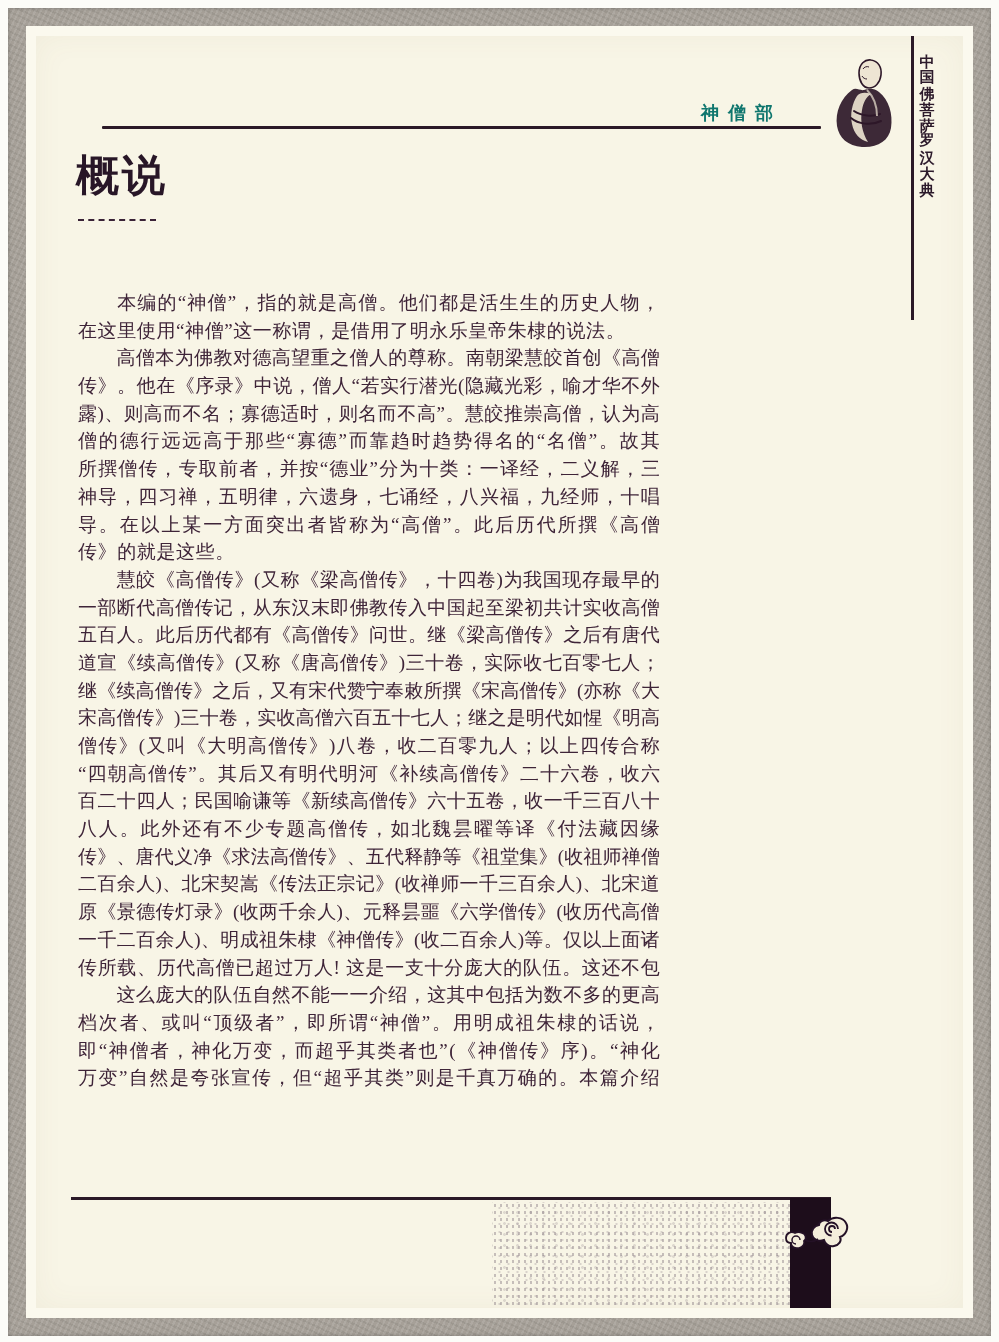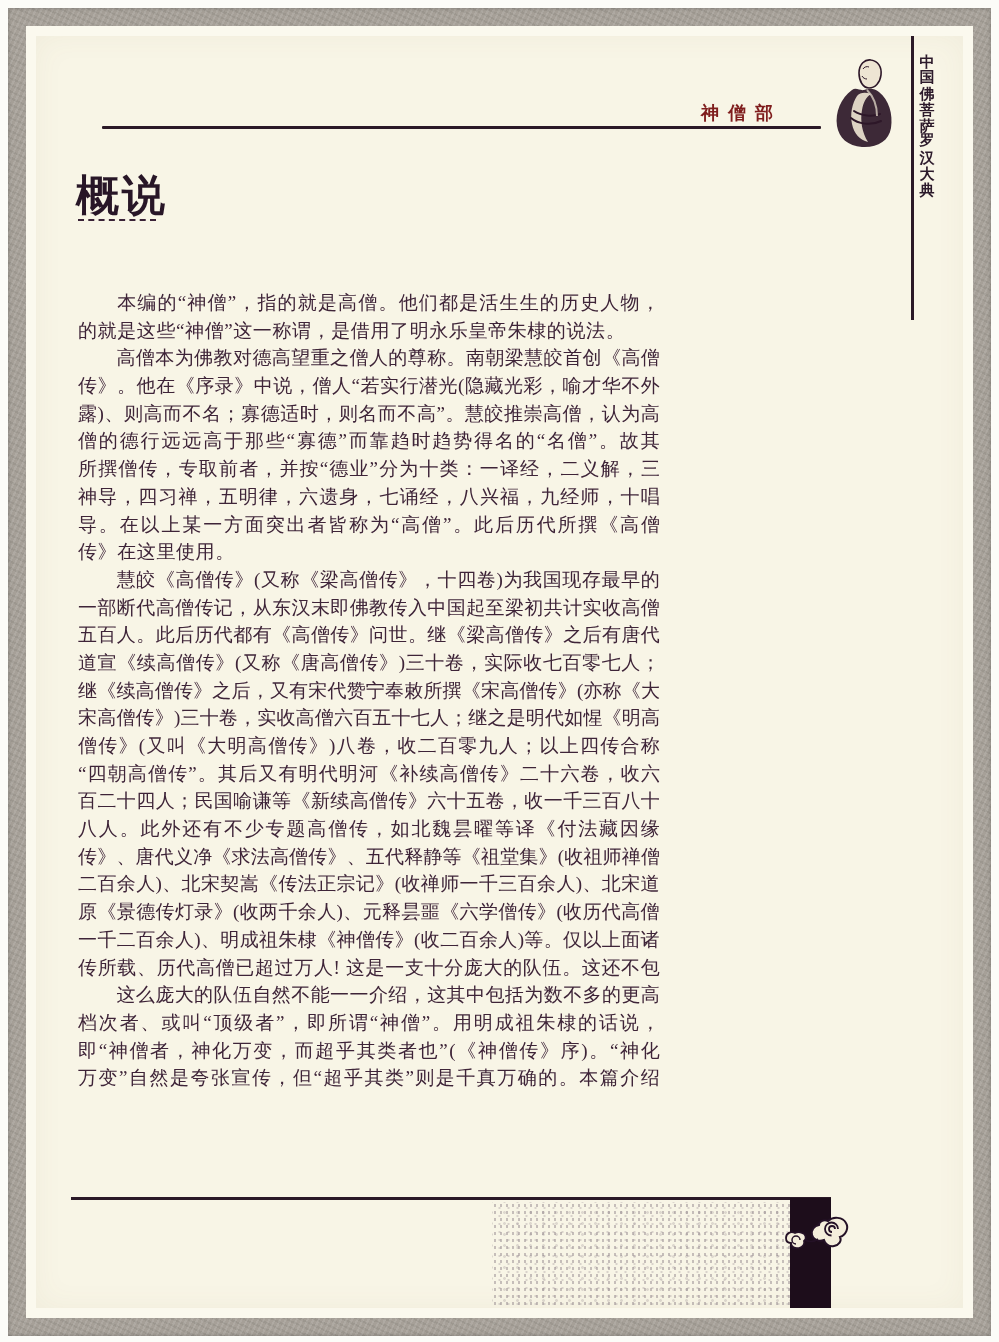--- a/index.html
+++ b/index.html
@@ -20,41 +20,41 @@
   .page{
     position:absolute;left:18px;top:18px;right:18px;bottom:18px;
     background:#f8f5e6;
     border:10px solid #fbf9ee;
     box-shadow:inset 0 0 30px rgba(120,100,60,.06);
   }
   
   .header-label{
     position:absolute;left:701px;top:101px;
     font-size:18px;font-weight:bold;letter-spacing:9px;
-    color:#7f1d1d;white-space:nowrap;
+    color:#0f766e;white-space:nowrap;
   }
   .header-rule{
     position:absolute;left:102px;top:126px;width:719px;height:3px;
     background:#2b1927;border-radius:1px;
   }
   .monk{position:absolute;left:823px;top:56px;width:86px;height:96px;}
   
   .side-rule{
     position:absolute;left:911px;top:36px;width:2.5px;height:284px;
     background:#2b1927;
   }
   .side-title{
     position:absolute;left:917px;top:42px;height:290px;
     writing-mode:vertical-rl;text-orientation:upright;
     font-size:15px;font-weight:bold;letter-spacing:16px;
     color:#2c1a2b;
   }
   
   .title{
-    position:absolute;left:76px;top:174px;margin:0;
+    position:absolute;left:76px;top:154px;margin:0;
     font-family:"Liberation Sans","DejaVu Sans",sans-serif;
     font-size:43px;font-weight:bold;letter-spacing:3px;
     color:#281627;line-height:1;
   }
   .title-underline{
     position:absolute;left:78px;top:219px;width:78px;height:0;
     border-top:2px dashed #3a2236;
   }
   
   .body-text{
@@ -144,21 +144,21 @@
       <span>活</span>
       <span>生</span>
       <span>生</span>
       <span>的</span>
       <span>历</span>
       <span>史</span>
       <span>人</span>
       <span>物</span>
       <span>，</span>
     </div>
-    <div class="line end">的就是这些“神僧”这一称谓，是借用了明永乐皇帝朱棣的说法。</div>
+    <div class="line end">在这里使用“神僧”这一称谓，是借用了明永乐皇帝朱棣的说法。</div>
     <div class="line fill">
       <span class="indent"></span>
       <span>高</span>
       <span>僧</span>
       <span>本</span>
       <span>为</span>
       <span>佛</span>
       <span>教</span>
       <span>对</span>
       <span>德</span>
@@ -368,21 +368,21 @@
       <span>此</span>
       <span>后</span>
       <span>历</span>
       <span>代</span>
       <span>所</span>
       <span>撰</span>
       <span>《</span>
       <span>高</span>
       <span>僧</span>
     </div>
-    <div class="line end">传》在这里使用。</div>
+    <div class="line end">传》的就是这些。</div>
     <div class="line fill">
       <span class="indent"></span>
       <span>慧</span>
       <span>皎</span>
       <span>《</span>
       <span>高</span>
       <span>僧</span>
       <span>传</span>
       <span>》</span>
       <span>(</span>

